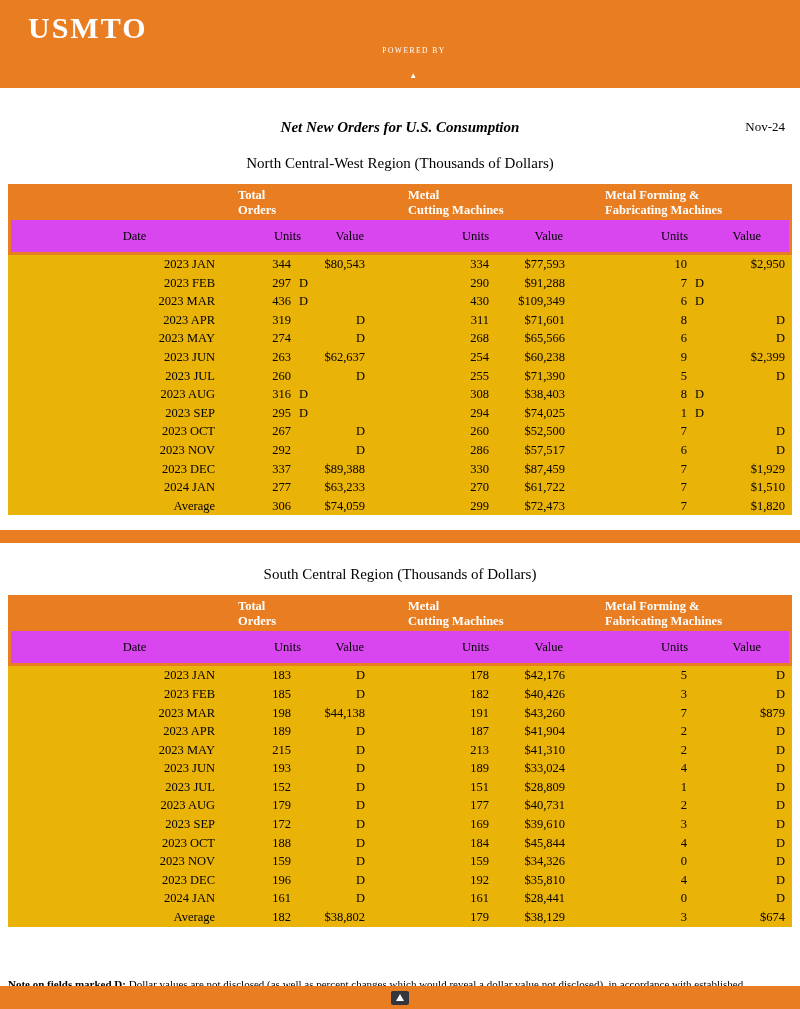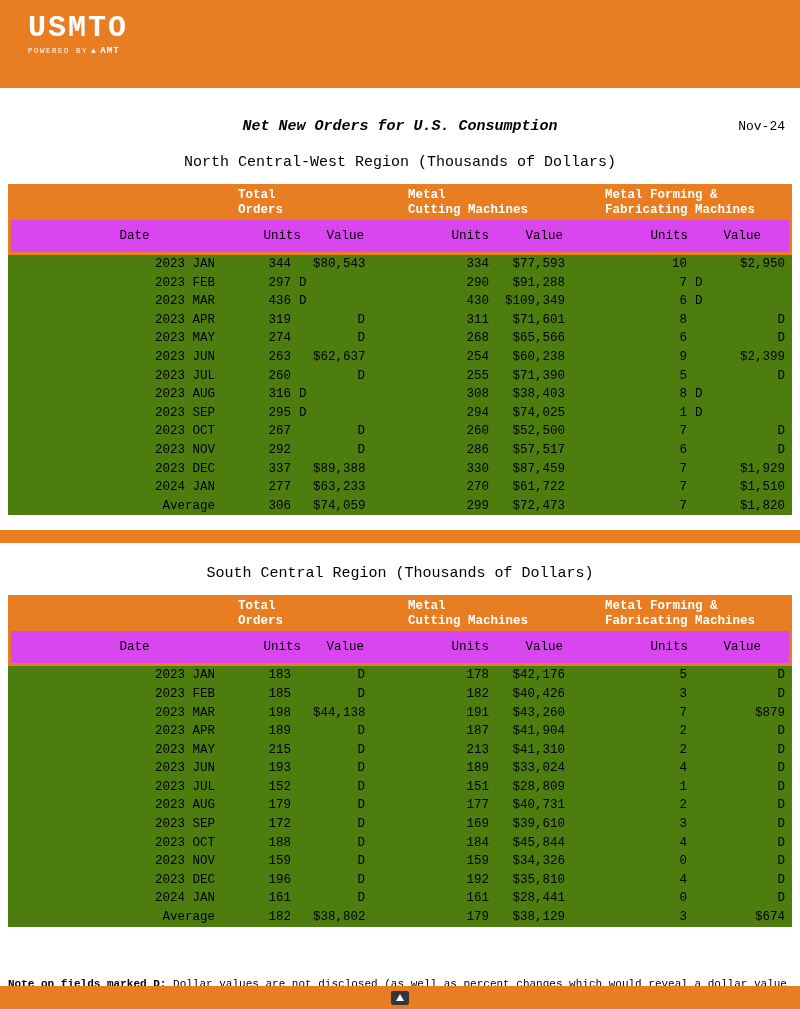--- a/index.html
+++ b/index.html
@@ -1,28 +1,28 @@
 <!DOCTYPE html>
 <html><head>
 <meta charset="utf-8">
 <style>
   * { margin:0; padding:0; box-sizing:border-box; }
   body { background:#fff; }
   .page {
     position:relative; width:800px; height:1009px; margin:0 auto;
     background:#fff; overflow:hidden;
-    font-family:Liberation Mono, monospace; color:#000;
+    font-family:Liberation Serif, serif; color:#000;
   }
   
   .banner {
     width:800px; height:88px; background:#E87D22; color:#fff;
     padding:12px 0 0 28px;
   }
   .logo-text { font-size:30px; font-weight:bold; letter-spacing:2px; line-height:32px; }
-  .powered { font-size:7.5px; letter-spacing:1.5px; margin-top:2px; display:flex; align-items:center; gap:3px; }
+  .powered { font-size:7.5px; letter-spacing:1.5px; margin-top:2px; display:flex; align-items:center; gap:17px;flex-direction:column; }
   .powered .amt-tri { font-size:8px; line-height:8px; }
   .powered .amt { font-size:9px; font-weight:bold; letter-spacing:1px; }
   .tagline { font-size:9.5px; font-weight:bold; letter-spacing:1.2px; margin-top:7px; }
   
   .title-row { position:relative; margin-top:28px; height:22px; }
   .report-title { text-align:center; font-size:15px; font-weight:bold; font-style:italic; line-height:22px; }
   .report-date { position:absolute; right:15px; top:3px; font-size:13px; }
   .section-title { text-align:center; font-size:15px; height:22px; line-height:22px; }
   .st1 { margin-top:14px; }
   .st2 { margin-top:20px; }
@@ -45,21 +45,21 @@
     grid-template-columns:207px 77px 18px 65px 115px 76px 122px 20px 78px;
     font-size:12.5px;
   }
   .h-date { grid-column:1; text-align:center; padding-left:40px; }
   .h-u1 { grid-column:2 / span 2; text-align:right; padding-right:12px; }
   .h-v1 { grid-column:4; text-align:right; padding-right:14px; }
   .h-u2 { grid-column:5; text-align:right; padding-right:4px; }
   .h-v2 { grid-column:6; text-align:right; padding-right:6px; }
   .h-u3 { grid-column:7 / span 2; text-align:right; padding-right:23px; }
   .h-v3 { grid-column:9; text-align:right; padding-right:28px; }
-  .tbody { background:#4d7c0f; }
+  .tbody { background:#eab308; }
   .trow {
     display:grid;
     grid-template-columns:210px 77px 18px 65px 115px 76px 122px 20px 81px;
     height:18.6px; line-height:18.6px; font-size:12.5px;
   }
   .c-date { text-align:right; padding-right:3px; }
   .c-units { text-align:right; padding-right:4px; }
   .c-flag { text-align:left; padding-left:4px; }
   .c-value { text-align:right; }
   .col4 { padding-right:13px; }

